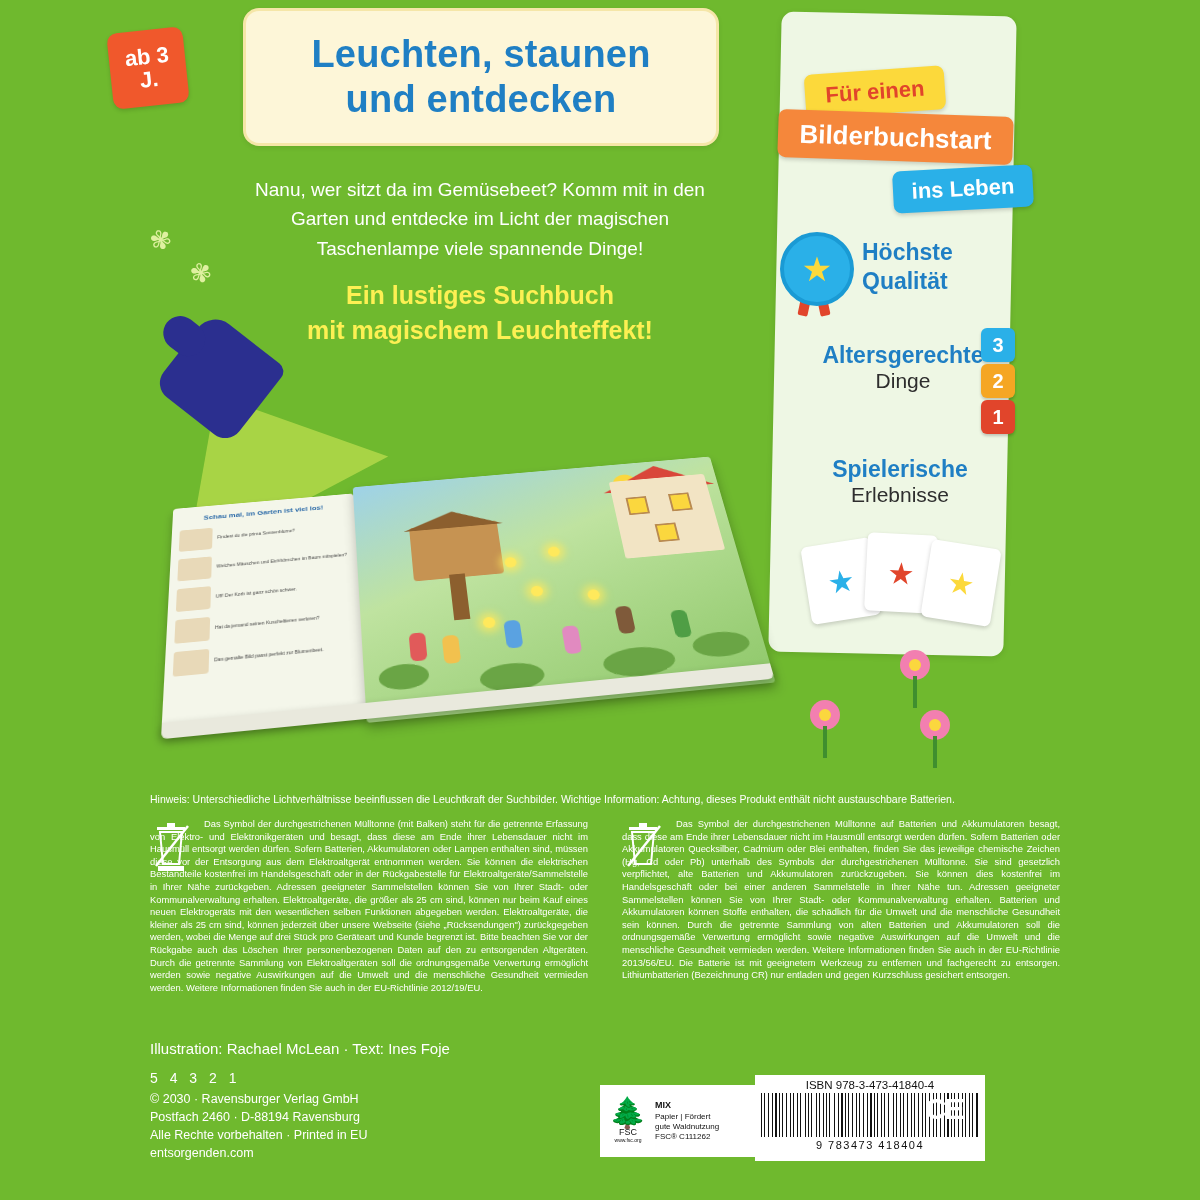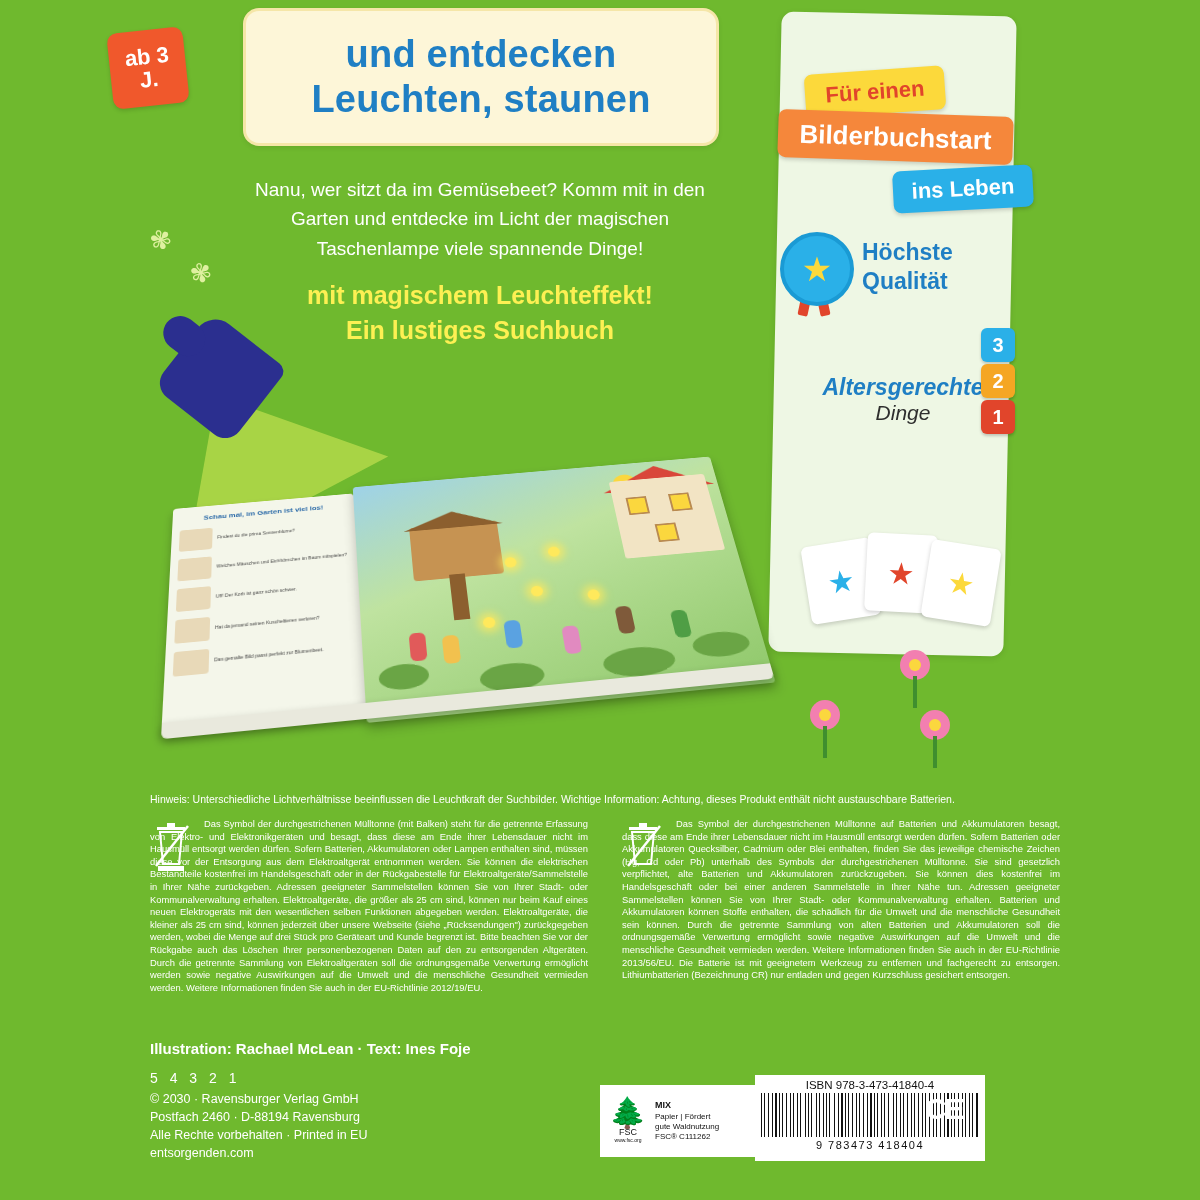--- a/index.html
+++ b/index.html
@@ -68,21 +68,21 @@
   }
   .rosette .star{color:#fcd93b;font-size:34px;line-height:1;}
   .ribbon-tail{position:absolute;width:10px;height:26px;background:#e1452b;top:58px;border-radius:2px;}
   .tail-l{left:20px;transform:rotate(12deg);}
   .tail-r{left:38px;transform:rotate(-12deg);}
   .quality-text{position:absolute;left:82px;top:6px;width:130px;line-height:1.25;}
   .quality-text .l1{color:#1f7fc4;font-size:23px;font-weight:bold;}
   .quality-text .l2{color:#1f7fc4;font-size:23px;font-weight:bold;}
 
   .ages-block{position:absolute;left:790px;top:328px;width:225px;height:100px;}
-  .ages-label{position:absolute;left:28px;top:46px;width:170px;text-align:center;font-style:italic;}
+  .ages-label{position:absolute;left:28px;top:14px;width:170px;text-align:center;}
   .ages-label .l1{color:#1f7fc4;font-size:23px;font-weight:bold;}
   .ages-label .l2{color:#2e2e2e;font-size:21px;}
   .cube{
     position:absolute;right:0;width:34px;height:34px;border-radius:6px;
     color:#fff;font-weight:bold;font-size:20px;
     display:flex;align-items:center;justify-content:center;
     box-shadow:0 2px 3px rgba(0,0,0,.2);
   }
   .cube-3{top:0;background:#2ab0e8;}
   .cube-2{top:36px;background:#f5a623;}
@@ -163,21 +163,21 @@
   .note{
     position:absolute;left:150px;top:792px;width:910px;
     color:#fff;font-size:10.5px;line-height:1.35;
   }
   .cols{position:absolute;left:150px;top:818px;width:910px;display:flex;gap:34px;color:#fff;}
   .col{width:438px;position:relative;padding-left:0;}
   .col .body{font-size:9.4px;line-height:1.34;text-align:justify;text-indent:54px;}
   .bin-icon{position:absolute;left:0;top:2px;width:46px;height:52px;}
   .bin-icon svg{display:block;}
 
-  .credits{position:absolute;left:150px;top:1040px;color:#fff;font-size:15px;font-weight:bold;}
+  .credits{position:absolute;left:150px;top:1040px;color:#fff;font-size:15px;font-weight:normal;}
   .printrun{position:absolute;left:150px;top:1070px;color:#fff;font-size:14px;letter-spacing:4px;}
   .imprint{position:absolute;left:150px;top:1090px;color:#fff;font-size:12.5px;line-height:1.45;}
 
   
   .fsc{
     position:absolute;left:600px;top:1085px;width:155px;height:72px;background:#fff;
     display:flex;align-items:center;gap:4px;padding:3px 5px;box-sizing:border-box;
   }
   .fsc-tree{width:46px;text-align:center;font-size:9px;color:#111;line-height:1.1;}
   .fsc-tree .treeglyph{font-size:30px;line-height:1;display:block;}
@@ -199,29 +199,29 @@
 
 <div class="page">
 
   <div class="age-badge">
     <span>ab 3</span>
     <span>J.</span>
   </div>
 
   <div class="headline-box">
     <div class="headline">
+      <div>Leuchten, staunen</div>
       <div>und entdecken</div>
-      <div>Leuchten, staunen</div>
     </div>
   </div>
 
   <div class="blurb">Nanu, wer sitzt da im Gemüsebeet? Komm mit in den Garten und entdecke im Licht der magischen Taschenlampe viele spannende Dinge!</div>
   <div class="tagline">
+    <div>Ein lustiges Suchbuch</div>
     <div>mit magischem Leuchteffekt!</div>
-    <div>Ein lustiges Suchbuch</div>
   </div>
 
   <div class="dragonfly df1">✾</div>
   <div class="dragonfly df2">✾</div>
 
   <div class="right-panel"></div>
   <div class="ribbon ribbon-1">Für einen</div>
   <div class="ribbon ribbon-2">Bilderbuchstart</div>
   <div class="ribbon ribbon-3">ins Leben</div>
 
@@ -240,20 +240,24 @@
   <div class="ages-block">
     <div class="ages-label">
       <div class="l1">Altersgerechte</div>
       <div class="l2">Dinge</div>
     </div>
     <div class="cube cube-3">3</div>
     <div class="cube cube-2">2</div>
     <div class="cube cube-1">1</div>
   </div>
 
+  <div class="play-block">
+    <div class="l1">Spielerische</div>
+    <div class="l2">Erlebnisse</div>
+  </div>
   <div class="cards">
     <div class="card card-a">★</div>
     <div class="card card-b">★</div>
     <div class="card card-c">★</div>
   </div>
 
   <div class="illustration">
     <div class="beam"></div>
     <div class="torch"></div>
 

